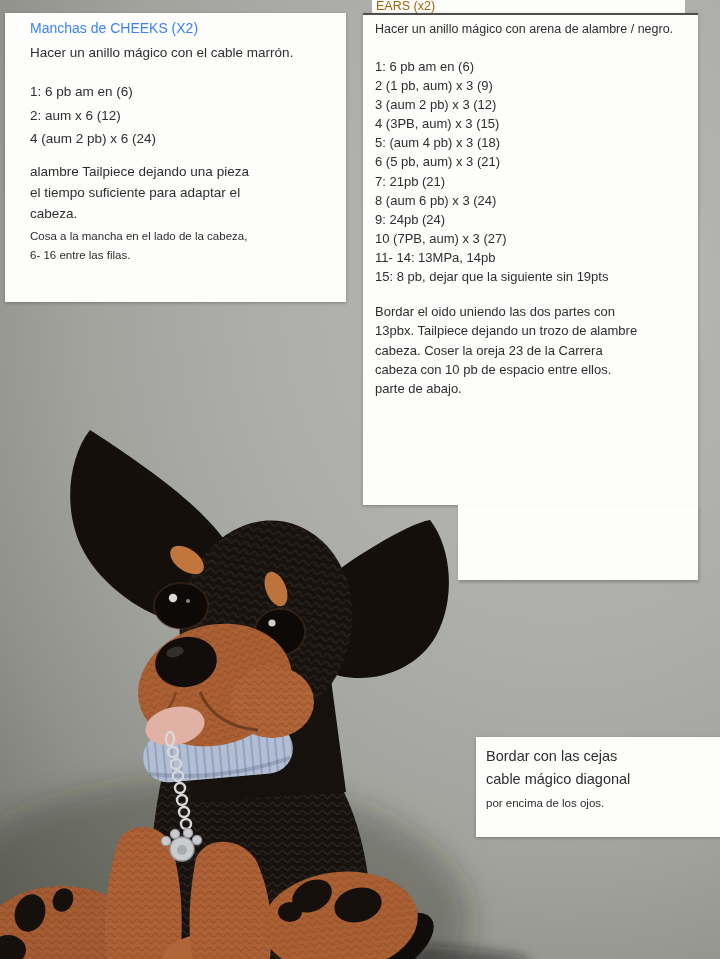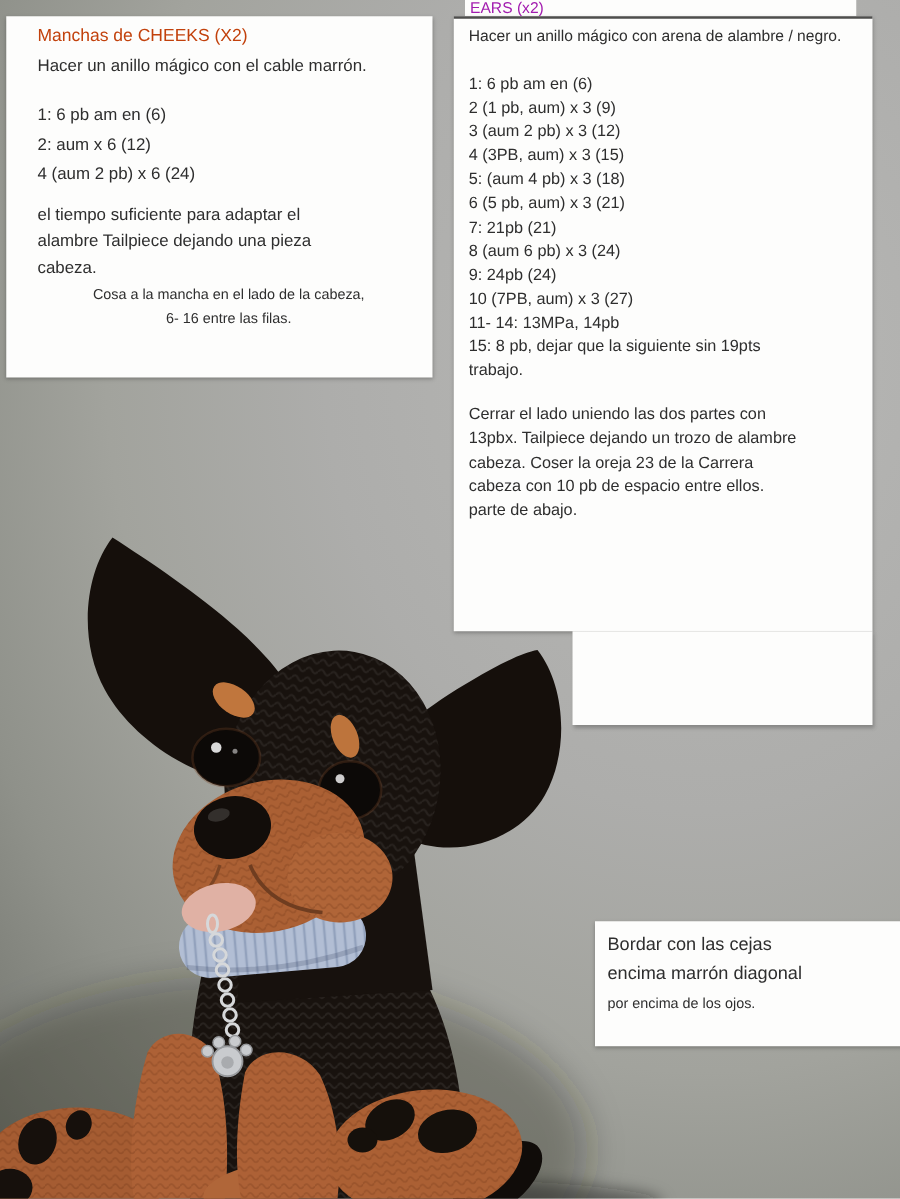--- a/index.html
+++ b/index.html
@@ -11,33 +11,33 @@
     background: radial-gradient(ellipse at 78% 30%,
       #b8b8b6 0%, #adadab 38%, #a2a39d 60%, #8f918a 78%, #7a7c75 92%, #6c6e67 100%);
   }
   svg.dog { position:absolute; left:0; top:0; width:720px; height:959px; }
 
   .box {
     position:absolute; background:#fdfdfc; color:#2e2e2e;
     box-shadow:0 1px 3px rgba(40,40,40,.35);
   }
   .box-cheeks { left:5px; top:13px; width:341px; height:289px; padding:5px 10px 0 25px; }
-  .bx-title { font-size:14px; line-height:17px; margin-top:2px; color:#c2410c; }
+  .bx-title { font-size:14px; line-height:17px; margin-top:2px; color:#3b82f6; }
   .bx-intro { font-size:13.5px; line-height:17px; margin-top:7px; }
   .box-cheeks .rounds { margin-top:19px; }
   .box-cheeks .rounds .ln { font-size:13.5px; line-height:23.5px; }
   .box-cheeks .notes { margin-top:10px; }
   .box-cheeks .notes .ln { font-size:13.5px; line-height:21px; }
-  .box-cheeks .small-notes { margin-top:3px;text-align:center; }
+  .box-cheeks .small-notes { margin-top:3px; }
   .box-cheeks .small-notes .ln { font-size:11.5px; line-height:19px; }
 
   .ears-header {
     position:absolute; left:372px; top:0; width:313px; height:13px;
     background:#fdfdfc; font-size:12.5px; line-height:13px;
-    color:#a21caf; padding-left:4px; overflow:hidden;
+    color:#a16207; padding-left:4px; overflow:hidden;
   }
   .box-ears {
     left:363px; top:13px; width:335px; height:492px;
     border-top:2px solid #4e4e4c; padding:6px 8px 0 12px;
   }
   .box-ears .bx-intro { font-size:12.5px; line-height:15px; margin-top:1px; }
   .box-ears .rounds { margin-top:20px; }
   .box-ears .rounds .ln { font-size:13px; line-height:19.1px; }
   .box-ears .closing { margin-top:16px; }
   .box-ears .closing .ln { font-size:13px; line-height:19.2px; }
@@ -173,22 +173,22 @@
 
   <div class="box box-cheeks">
     <div class="bx-title">Manchas de CHEEKS (X2)</div>
     <div class="bx-intro">Hacer un anillo mágico con el cable marrón.</div>
     <div class="rounds">
       <div class="ln">1: 6 pb am en (6)</div>
       <div class="ln">2: aum x 6 (12)</div>
       <div class="ln">4 (aum 2 pb) x 6 (24)</div>
     </div>
     <div class="notes">
+      <div class="ln">alambre Tailpiece dejando una pieza</div>
       <div class="ln">el tiempo suficiente para adaptar el</div>
-      <div class="ln">alambre Tailpiece dejando una pieza</div>
       <div class="ln">cabeza.</div>
     </div>
     <div class="small-notes">
       <div class="ln">Cosa a la mancha en el lado de la cabeza,</div>
       <div class="ln">6- 16 entre las filas.</div>
     </div>
   </div>
 
   <div class="ears-header">EARS (x2)</div>
 
@@ -200,31 +200,30 @@
       <div class="ln">3 (aum 2 pb) x 3 (12)</div>
       <div class="ln">4 (3PB, aum) x 3 (15)</div>
       <div class="ln">5: (aum 4 pb) x 3 (18)</div>
       <div class="ln">6 (5 pb, aum) x 3 (21)</div>
       <div class="ln">7: 21pb (21)</div>
       <div class="ln">8 (aum 6 pb) x 3 (24)</div>
       <div class="ln">9: 24pb (24)</div>
       <div class="ln">10 (7PB, aum) x 3 (27)</div>
       <div class="ln">11- 14: 13MPa, 14pb</div>
       <div class="ln">15: 8 pb, dejar que la siguiente sin 19pts</div>
-      <div class="ln">trabajo.</div>
     </div>
     <div class="closing">
-      <div class="ln">Cerrar el lado uniendo las dos partes con</div>
+      <div class="ln">Bordar el oido uniendo las dos partes con</div>
       <div class="ln">13pbx. Tailpiece dejando un trozo de alambre</div>
       <div class="ln">cabeza. Coser la oreja 23 de la Carrera</div>
       <div class="ln">cabeza con 10 pb de espacio entre ellos.</div>
       <div class="ln">parte de abajo.</div>
     </div>
   </div>
   <div class="box box-ears-ext"></div>
 
   <div class="box box-eyebrows">
     <div class="big">Bordar con las cejas</div>
-    <div class="big">encima marrón diagonal</div>
+    <div class="big">cable mágico diagonal</div>
     <div class="small">por encima de los ojos.</div>
   </div>
 
 </div>
 
 </body></html>

